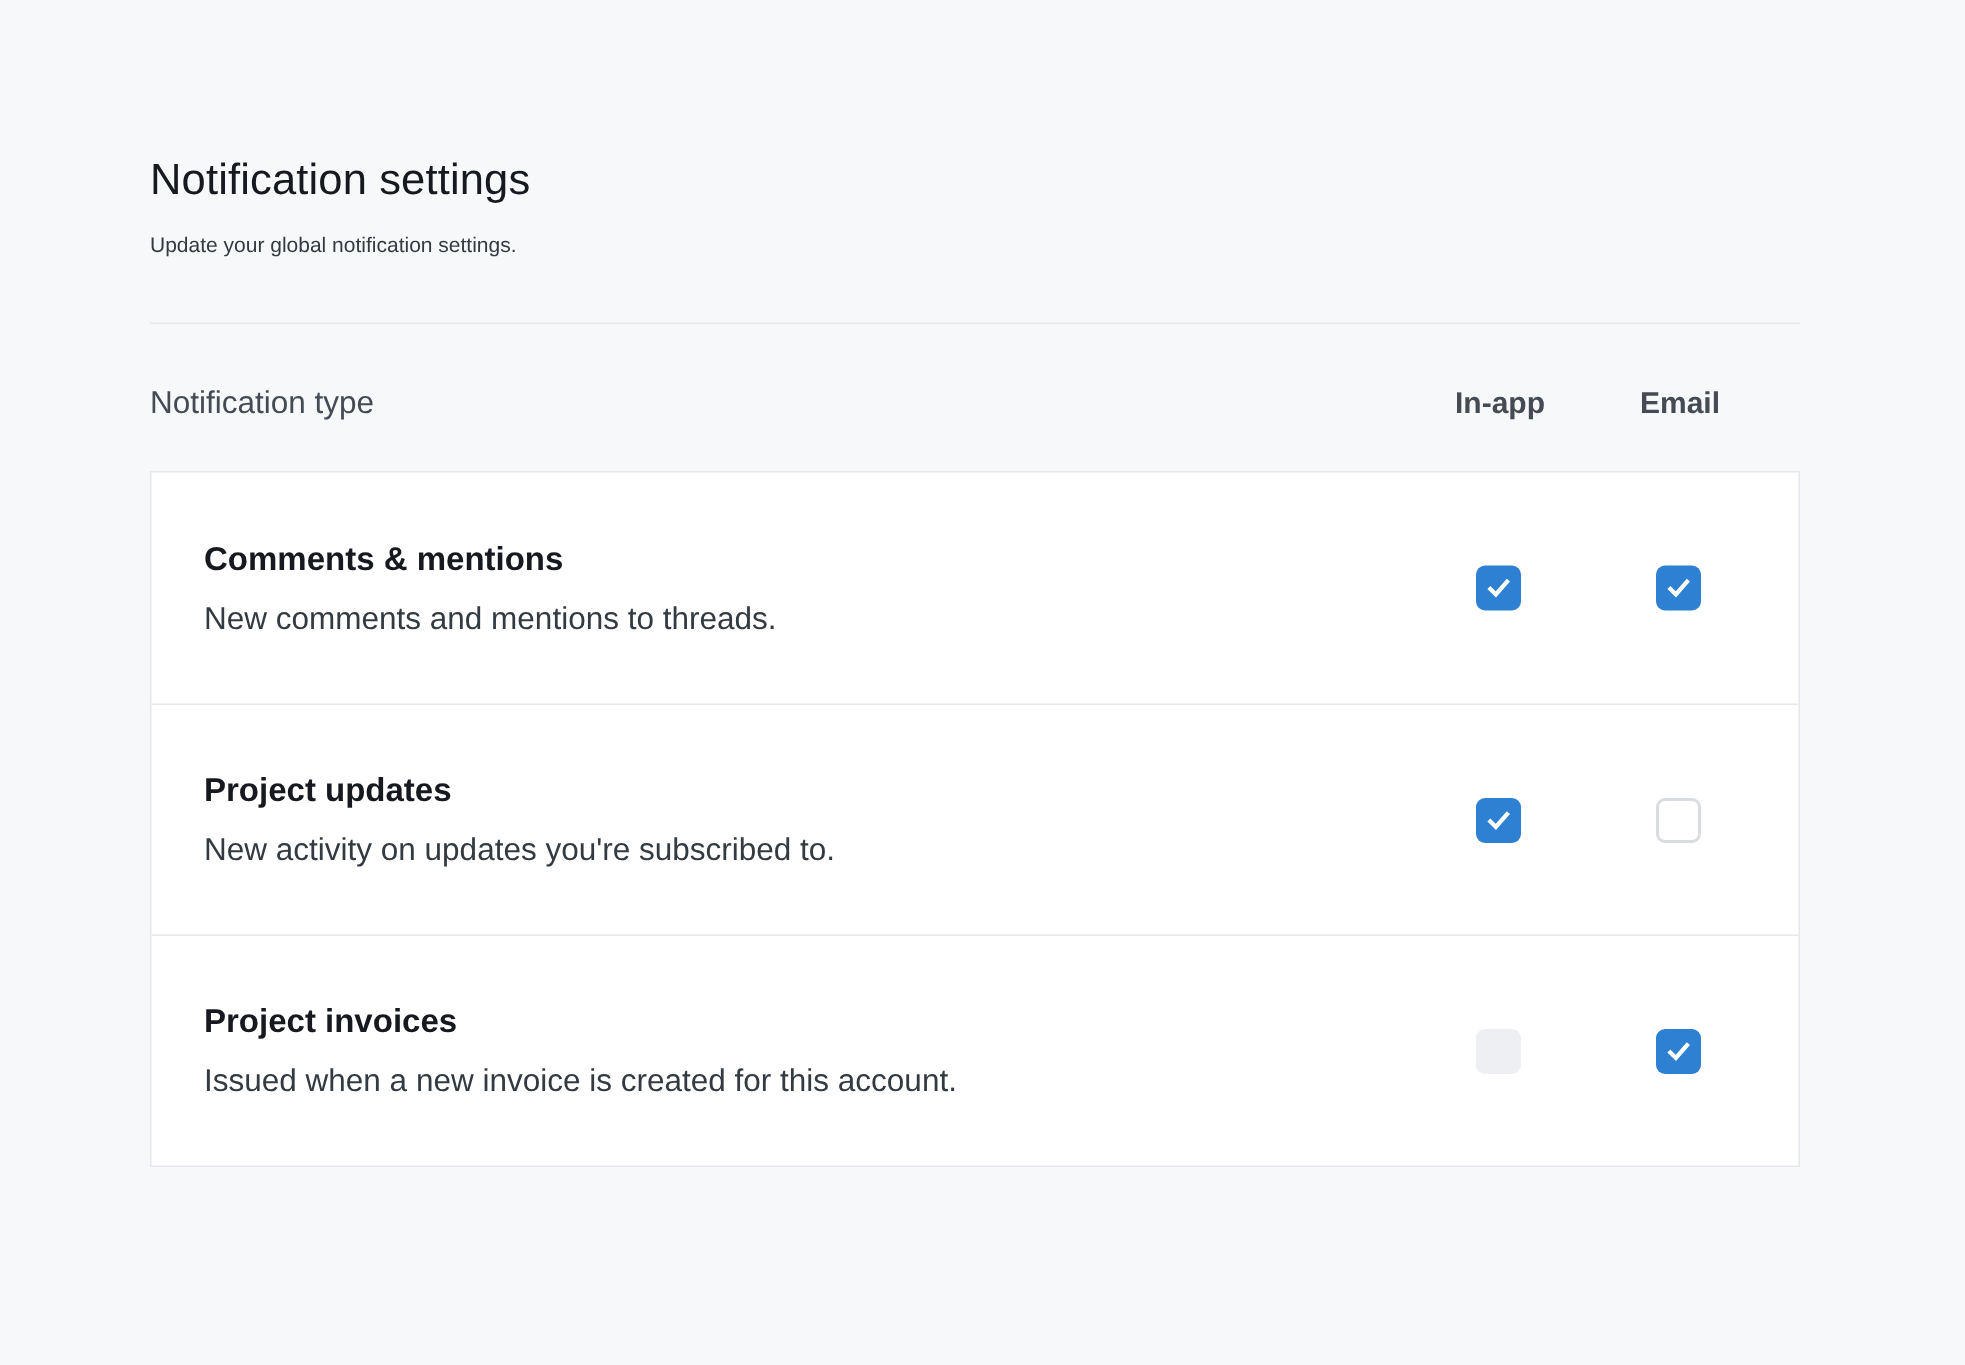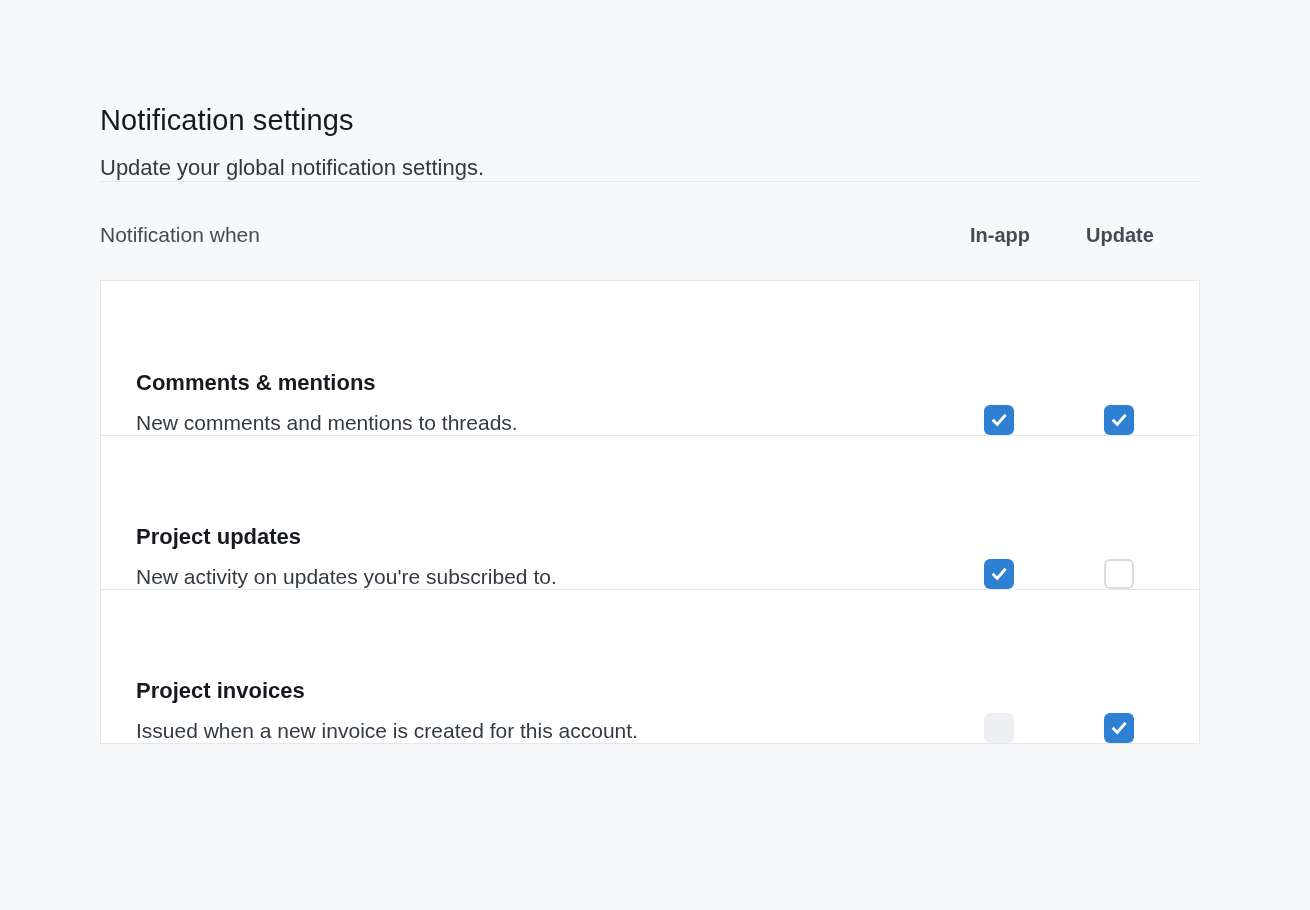--- a/index.html
+++ b/index.html
@@ -15,22 +15,23 @@
     padding-top: 104px;
   }
   h1.page-title {
     font-size: 29px;
     font-weight: 400;
     color: var(--title_color, #16191f);
     letter-spacing: 0.1px;
     margin-bottom: 18px;
   }
   .page-subtitle {
-    font-size: 22px;
+    font-size: 14px;
     color: var(--text_color, #333a42);
+    margin-bottom: 44px;
   }
   .divider {
     border: none;
     border-top: 1px solid var(--divider_color, #e7e8ea);
     margin-bottom: 41px;
   }
   .table-header {
     display: flex;
     align-items: center;
     padding-right: 20px;
@@ -51,21 +52,21 @@
   .table-header .col {
     font-size: 20px;
     color: var(--header_color, #444b54);
   }
   .card {
     background: var(--card_bg, #ffffff);
     border: 1px solid var(--card_border, #e5e7eb);
   }
   .row {
     display: flex;
-    align-items: flex-end;
+    align-items: center;
     height: 154px;
     padding-left: 35px;
     padding-right: 20px;
   }
   .row + .row { border-top: 1px solid var(--divider_color, #e7e8ea); gap: 36px; }
   .row-text { flex: 1; }
   .row-title {
     font-size: 22px;
     font-weight: 700;
     color: var(--title_color, #16191f);
@@ -100,24 +101,24 @@
 </style>
 </head>
 <body>
 
 <div class="container">
   <h1 class="page-title">Notification settings</h1>
   <p class="page-subtitle">Update your global notification settings.</p>
   <hr class="divider">
 
   <div class="table-header">
-    <span class="type-col">Notification when</span>
+    <span class="type-col">Notification type</span>
     <div class="cols">
       <span class="col">In-app</span>
-      <span class="col">Update</span>
+      <span class="col">Email</span>
     </div>
   </div>
 
   <div class="card">
   <div class="row">
     <div class="row-text">
       <div class="row-title">Comments &amp; mentions</div>
       <div class="row-desc">New comments and mentions to threads.</div>
     </div>
     <div class="cols">

